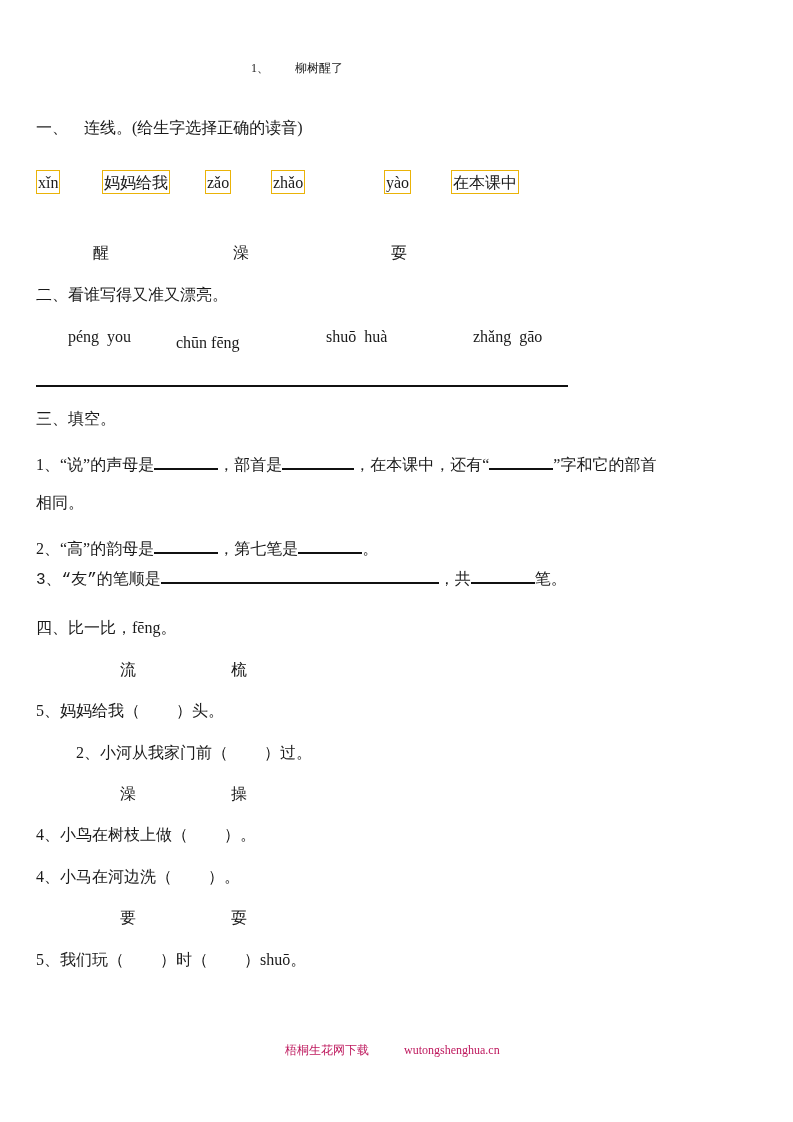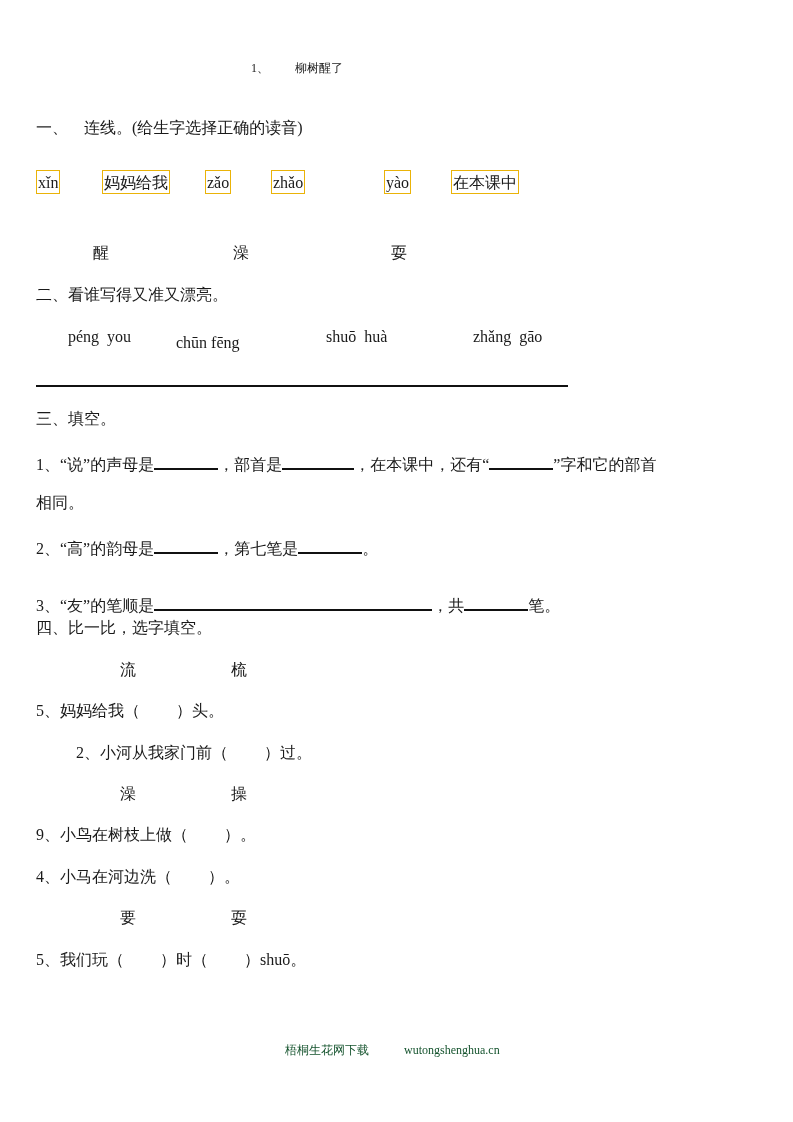--- a/index.html
+++ b/index.html
@@ -10,21 +10,21 @@
   }
   .abs { position: absolute; white-space: nowrap; line-height: 20px; }
   .title { font-size: 12px; }
   .pbox {
     position: absolute; top: 170px; height: 24px; line-height: 24px;
     border: 1px solid #eab308; padding: 0 1px; font-size: 16px;
     box-sizing: border-box;
   }
   .blank { display: inline-block; border-bottom: 2px solid #111; height: 16px; vertical-align: baseline; }
   .long-line { position: absolute; left: 36px; top: 385px; width: 532px; height: 2px; background: #111; }
-  .footer { font-size: 12px; color: #14532d; }
+  .footer { font-size: 12px; color: #be185d; }
   .gap { display: inline-block; }
 </style>
 </head>
 <body>
 
 <div class="abs title" style="left:251px; top:58px;">
   <span>1、</span><span class="gap" style="width:26px"></span><span>柳树醒了</span>
 </div>
 
 <div class="abs" style="left:36px; top:118px;">
@@ -53,41 +53,41 @@
 
 <div class="abs" style="left:36px; top:452px;">
   <span>1、“说”的声母是</span><span class="blank" style="width:64px"></span><span>，部首是</span><span class="blank" style="width:72px"></span><span>，在本课中，还有“</span><span class="blank" style="width:64px"></span><span>”字和它的部首</span>
 </div>
 <div class="abs" style="left:36px; top:493px;">相同。</div>
 
 <div class="abs" style="left:36px; top:536px;">
   <span>2、“高”的韵母是</span><span class="blank" style="width:64px"></span><span>，第七笔是</span><span class="blank" style="width:64px"></span><span>。</span>
 </div>
 
-<div class="abs" style="left:36px; top:593px;">
+<div class="abs" style="left:36px; top:566px;font-family:Liberation Mono, monospace;">
   <span>3、“友”的笔顺是</span><span class="blank" style="width:278px"></span><span>，共</span><span class="blank" style="width:64px"></span><span>笔。</span>
 </div>
 
-<div class="abs" style="left:36px; top:618px;">四、比一比，选字填空。</div>
+<div class="abs" style="left:36px; top:618px;">四、比一比，fēng。</div>
 
 <div class="abs" style="left:120px; top:660px;">流</div>
 <div class="abs" style="left:231px; top:660px;">梳</div>
 
 <div class="abs" style="left:36px; top:701px;">
   <span>5、妈妈给我（</span><span class="gap" style="width:36px"></span><span>）头。</span>
 </div>
 <div class="abs" style="left:36px; top:743px;margin-left:40px;">
   <span>2、小河从我家门前（</span><span class="gap" style="width:36px"></span><span>）过。</span>
 </div>
 
 <div class="abs" style="left:120px; top:784px;">澡</div>
 <div class="abs" style="left:231px; top:784px;">操</div>
 
 <div class="abs" style="left:36px; top:825px;">
-  <span>9、小鸟在树枝上做（</span><span class="gap" style="width:36px"></span><span>）。</span>
+  <span>4、小鸟在树枝上做（</span><span class="gap" style="width:36px"></span><span>）。</span>
 </div>
 <div class="abs" style="left:36px; top:867px;">
   <span>4、小马在河边洗（</span><span class="gap" style="width:36px"></span><span>）。</span>
 </div>
 
 <div class="abs" style="left:120px; top:908px;">要</div>
 <div class="abs" style="left:231px; top:908px;">耍</div>
 
 <div class="abs" style="left:36px; top:950px;">
   <span>5、我们玩（</span><span class="gap" style="width:36px"></span><span>）时（</span><span class="gap" style="width:36px"></span><span>）shuō。</span>

